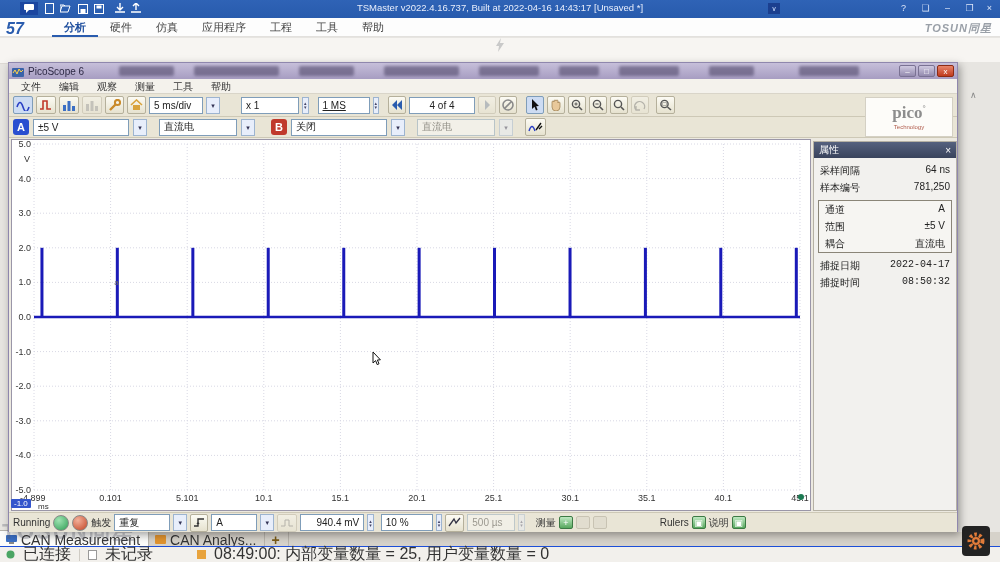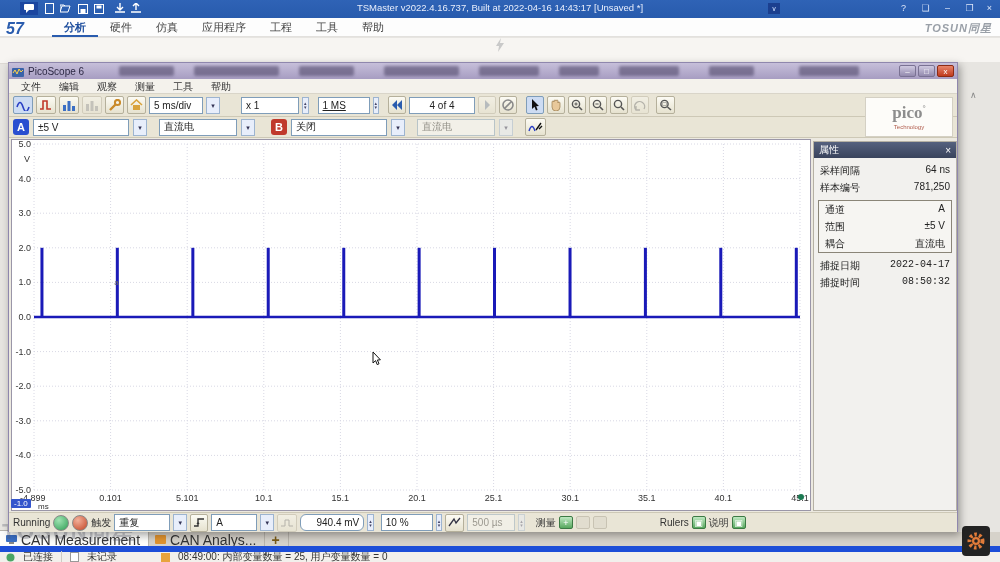--- a/index.html
+++ b/index.html
@@ -15,21 +15,21 @@
   .ts-menu.active { color:#1f4f9e; font-weight:bold; border-bottom:2px solid #2a5cae; }
   #ts-logo { left:6px; top:20px; font-size:16px; font-weight:bold; font-style:italic; color:#2a5cae; }
   #ts-brand { right:8px; top:21px; font-size:11px; font-weight:bold; font-style:italic; color:#9aa0a8; letter-spacing:1px; }
   #ts-ribbon { left:0; top:38px; width:1000px; height:26px; background:#f7f5f2; border-bottom:1px solid #ddd9d4; display:flex; align-items:center; gap:28px; padding:0 6px;flex-direction:column; }
   .rsep { width:1px; height:20px; background:#ddd9d4; }
   .ri { width:18px; height:18px; display:flex; align-items:center; justify-content:center; }
   
   #ts-tabs { left:0; top:530px; width:1000px; height:16px; background:#d6d2ca; border-top:1px solid #b8b4ac; font-size:14px; }
   .dtab { float:left; height:16px; padding:1px 8px 0 6px; border-right:1px solid #b8b4ac; color:#333; display:flex; align-items:center; gap:4px;}
   .dtab.active { background:#fdfdfb; }
-  #ts-status { left:0; top:546px; width:1000px; height:16px; background:#f2f0ec; border-top:6px solid #1d4ed8; font-size:10px; color:#333; display:flex; align-items:center; gap:8px; padding:0 6px;}
+  #ts-status { left:0; top:546px; width:1000px; height:16px; background:#f2f0ec; border-top:1px solid #1d4ed8; font-size:16px; color:#333; display:flex; align-items:center; gap:8px; padding:0 6px;}
   .ssep { width:1px; height:12px; background:#cfcbc4; }
   
   #pico { left:8px; top:62px; width:950px; height:470px; background:#ece9e0; border:1px solid #8f87ad; box-shadow:2px 3px 8px rgba(0,0,0,.35); }
   #pico-titlebar { left:0; top:0; width:948px; height:16px; background:linear-gradient(#c6bfda,#a79dc2); display:flex; align-items:center; font-size:10px; color:#2c2844; padding:0 3px; gap:4px;}
   .blob { position:absolute; top:3px; height:10px; background:rgba(62,54,88,.5); filter:blur(1.5px); border-radius:2px;}
   .pwb { width:17px; height:12px; font-size:8px; line-height:11px; text-align:center; color:#fff; background:linear-gradient(#cfc9e0,#938aae); border:1px solid #7a7293; border-radius:2px; }
   .pwb.close { background:linear-gradient(#e8846a,#c03a1d); border-color:#8d2b14; }
   #pico-menubar { left:0; top:16px; width:948px; height:15px; background:#f4f2ec; border-bottom:1px solid #d9d5c9; font-size:10px; color:#333; display:flex; gap:2px; padding:0 4px; }
   .pmenu { padding:1px 8px; }
   #pico-toolbar { left:0; top:31px; width:948px; height:23px; background:#e9e5d6; border-bottom:1px solid #cdc8b6; display:flex; align-items:center; gap:3px; padding:0 4px; }
@@ -615,21 +615,21 @@
       </span>
     <span class="fld" style="width:46px;">
         <span>A</span>
       </span>
       <span class="drop">▾</span>
     <span class="tb disabled">
         <svg width="14" height="10">
           <path d="M1 8 h4 v-6 h4 v6 h4" stroke="#777" fill="none"></path>
         </svg>
       </span>
-    <span class="fld" style="width:64px;justify-content:flex-end;border-radius:6px;">
+    <span class="fld" style="width:64px;justify-content:flex-end;">
         <span>940.4 mV</span>
       </span>
       <span class="spin">
         <span>▴</span>
         <span>▾</span>
       </span>
     <span class="fld" style="width:52px;margin-left:4px;">
         <span>10 %</span>
       </span>
       <span class="spin">

